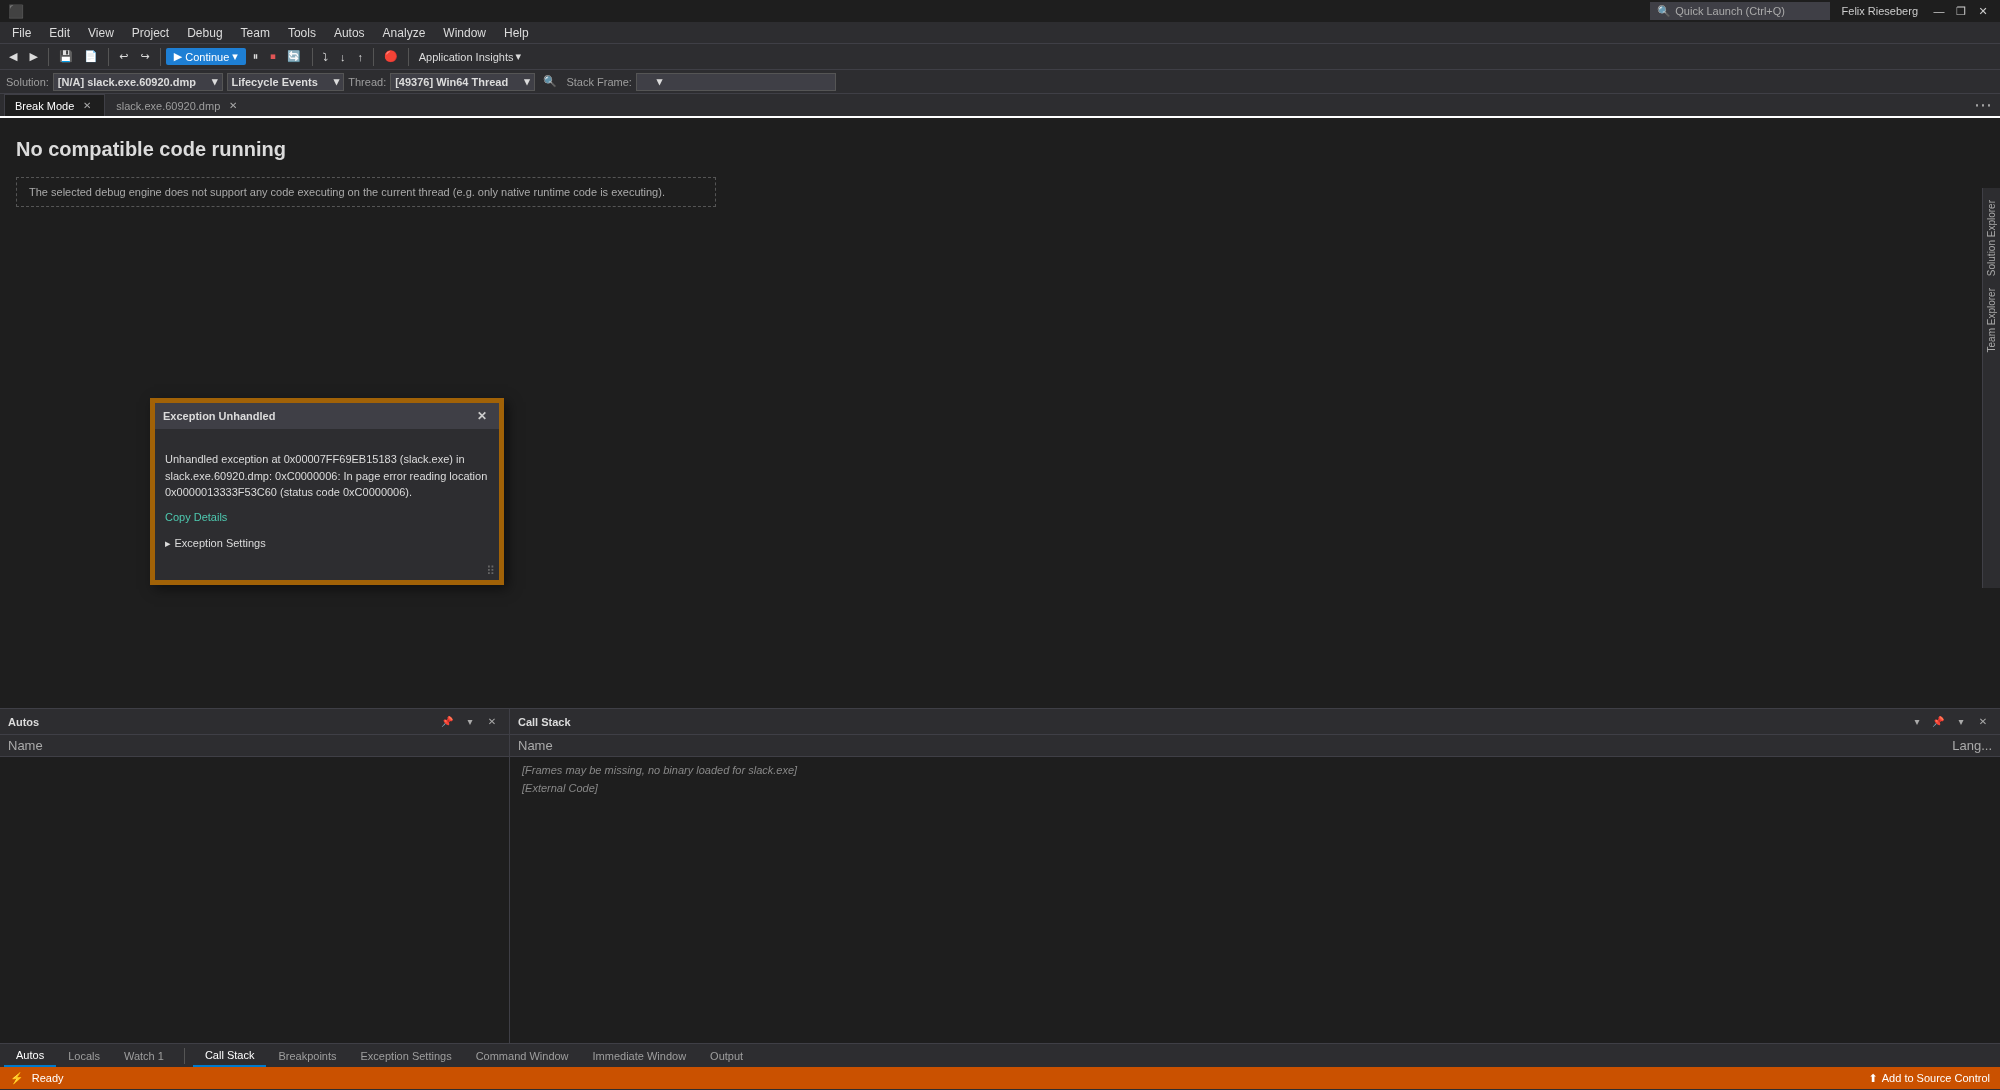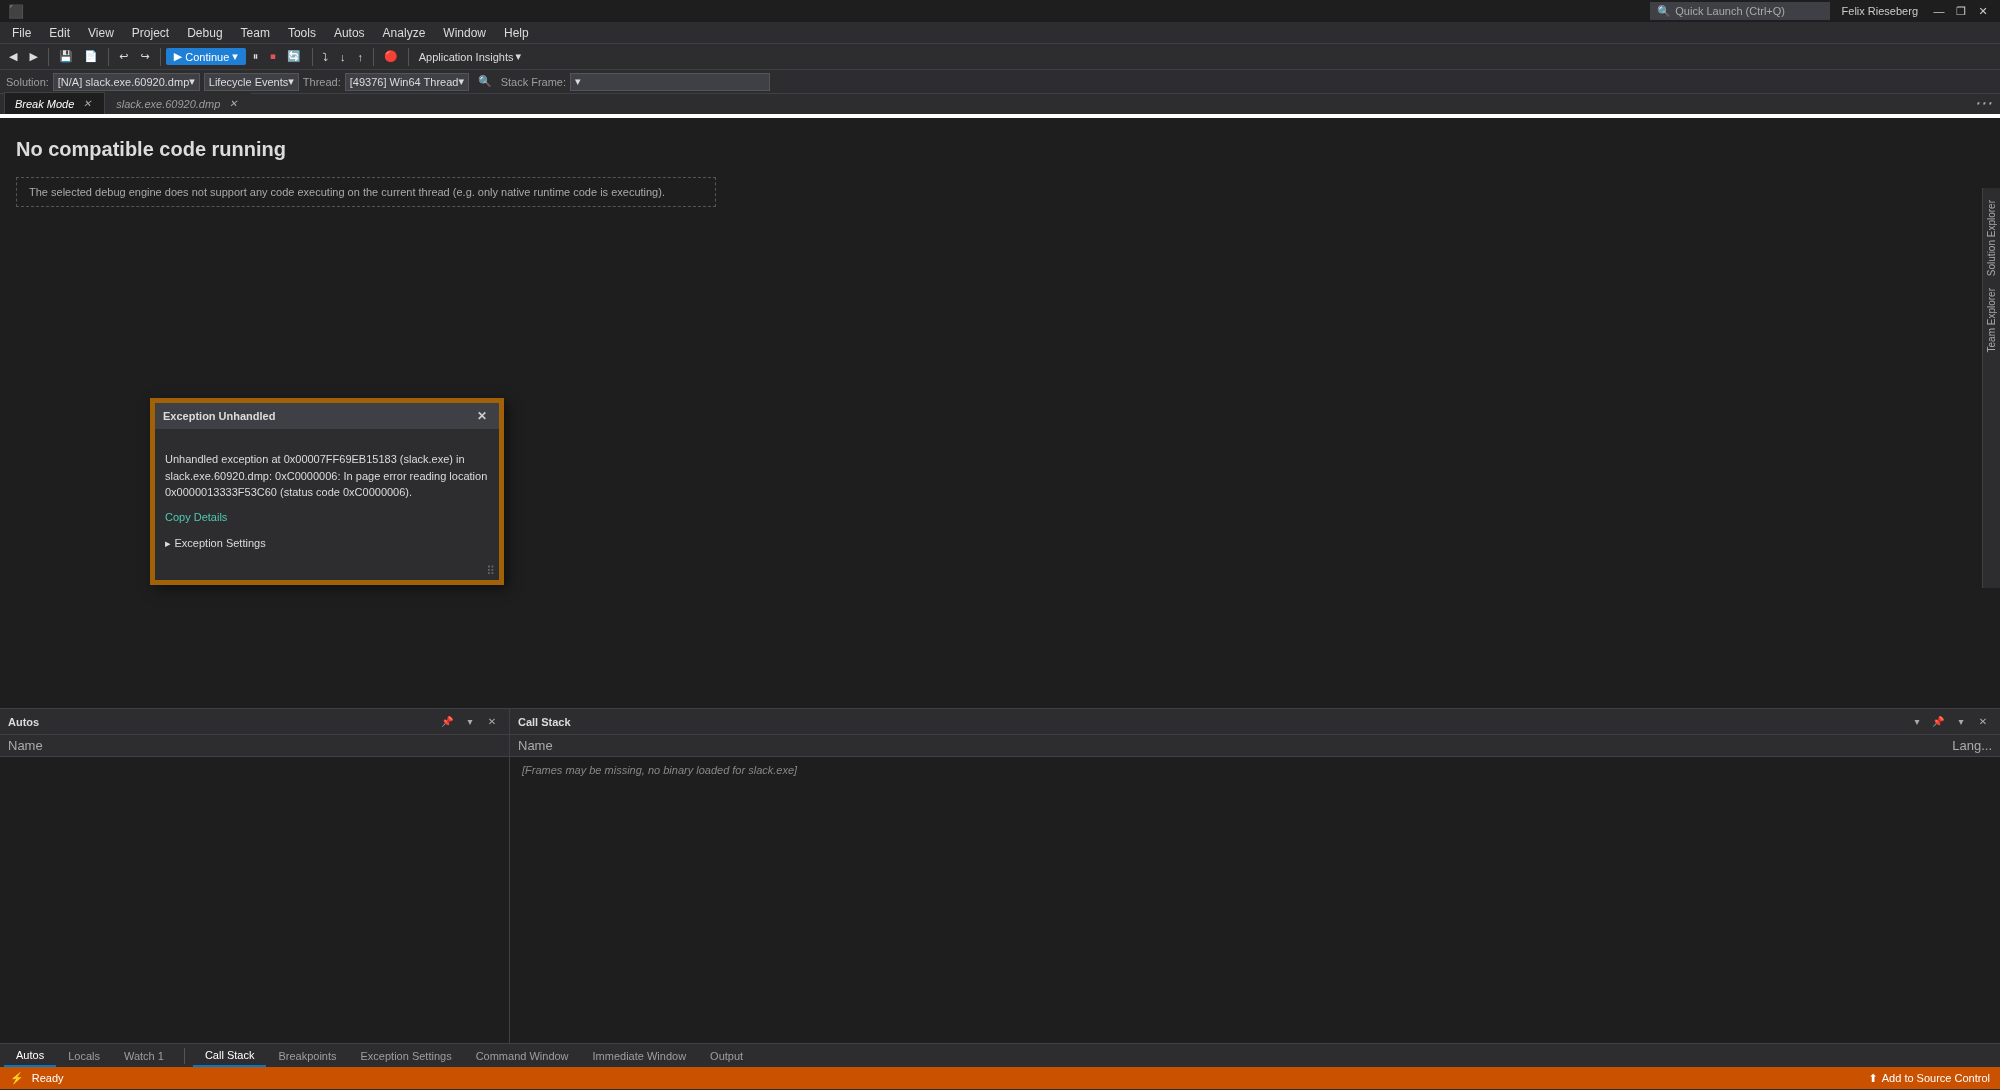--- a/index.html
+++ b/index.html
@@ -119,33 +119,33 @@
     .debug-label { color: #9e9e9e; }
     .debug-dropdown {
       background: #3f3f46;
       border: 1px solid #555;
       color: #dcdcdc;
       padding: 1px 4px;
       font-size: 11px;
       height: 18px;
       display: flex;
       align-items: center;
-      gap: 0;
-      cursor: pointer;
+      gap: 16px;
+      cursor: pointer;
+      font-weight: bold;
     }
 
     
     #tab-bar {
       height: 24px;
       background: #2d2d30;
       display: flex;
-      align-items: flex-end;
+      align-items: center;
       padding: 0 4px;
-      border-bottom: 4px solid #ffffff;
-      font-style: italic;
+      border-bottom: 2px solid #ffffff;
     }
     .tab {
       height: 22px;
       padding: 0 10px;
       display: flex;
       align-items: center;
       gap: 6px;
       cursor: pointer;
       font-size: 11px;
       border: 1px solid transparent;
@@ -598,20 +598,23 @@
         </div>
       </div>
       <div class="panel-columns">
         <span>Name</span>
         <span style="margin-left:auto;">Lang...</span>
       </div>
       <div class="panel-content">
         <div class="panel-row italic">
           <span>[Frames may be missing, no binary loaded for slack.exe]</span>
         </div>
+        <div class="panel-row italic">
+          <span>[External Code]</span>
+        </div>
       </div>
     </div>
   </div>
 </div>
 
 <div id="bottom-tab-bar">
   <div class="bottom-tab active">Autos</div>
   <div class="bottom-tab">Locals</div>
   <div class="bottom-tab">Watch 1</div>
   <div style="width:1px; height:16px; background:#555; margin:0 8px;"></div>

